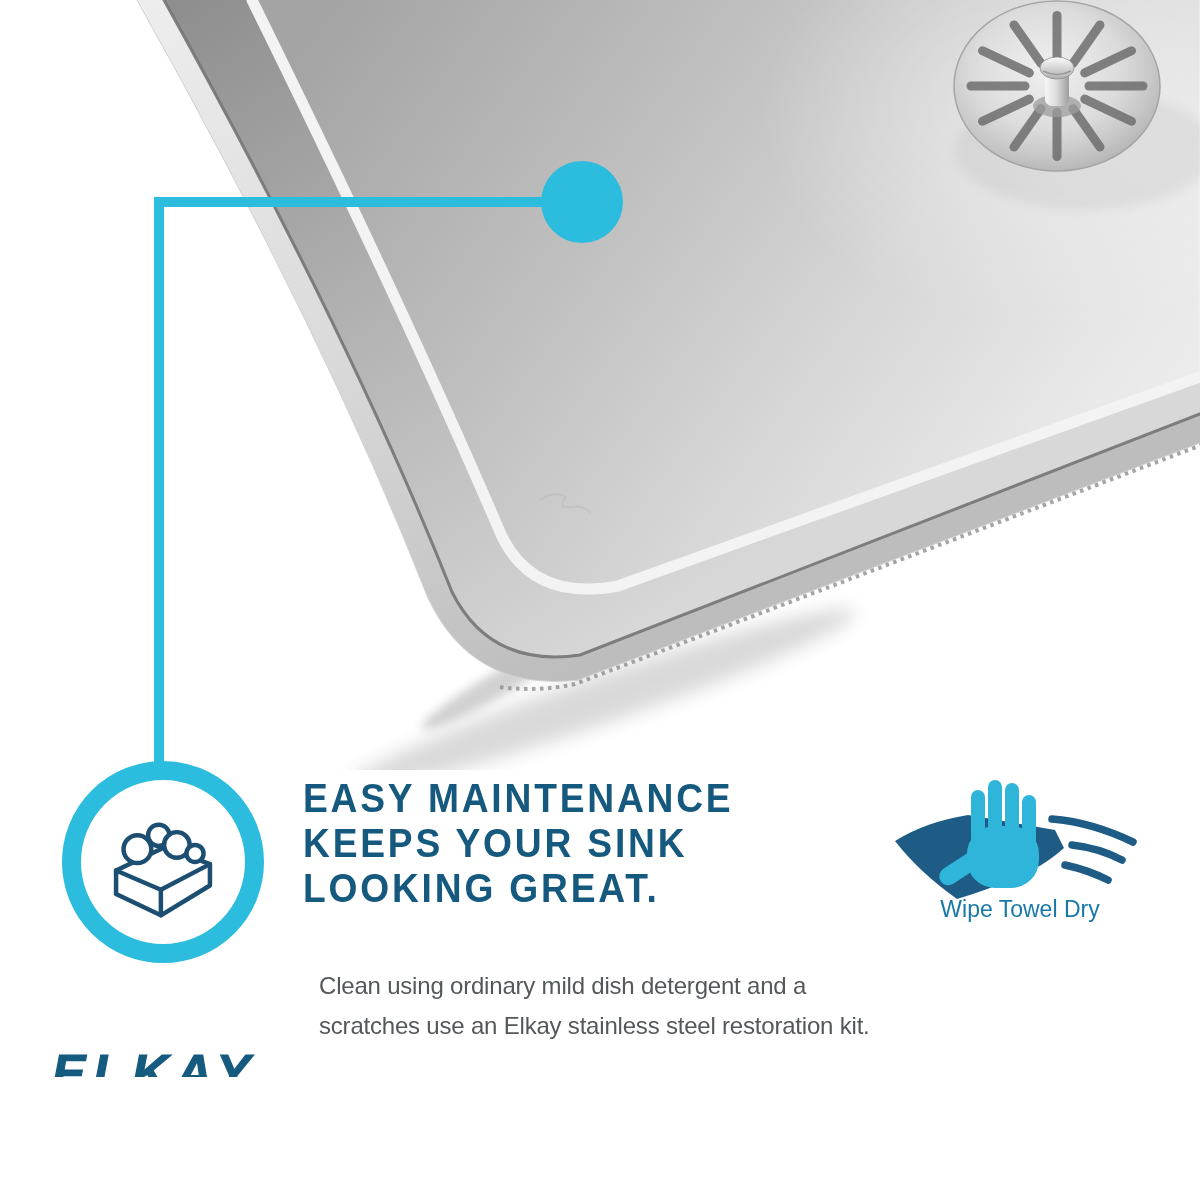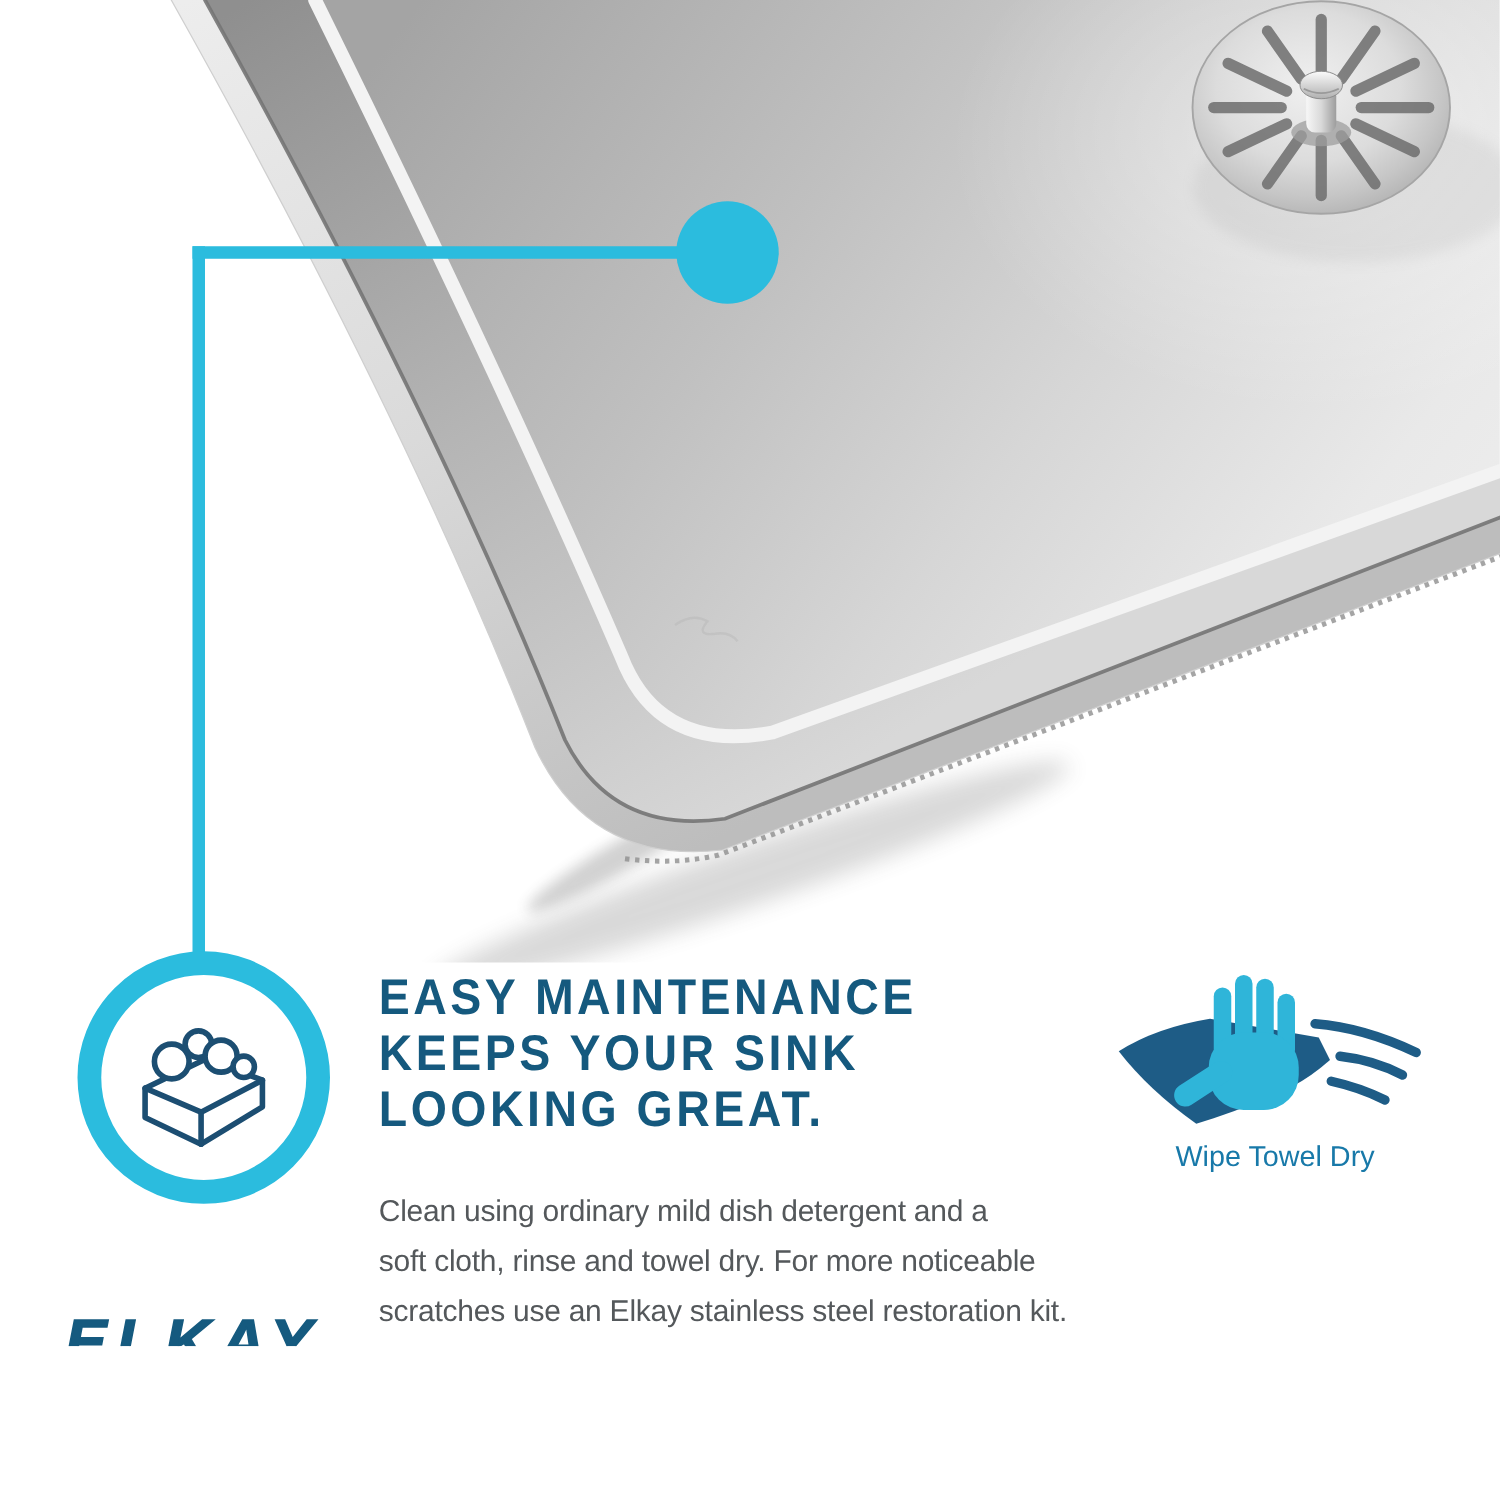--- a/index.html
+++ b/index.html
@@ -27,33 +27,33 @@
   .soap-fill{fill:#fff;stroke:var(--soap-outline-navy,#1c4e72);stroke-width:4.2;}
   
   .headline{
     position:absolute;left:303px;top:776px;margin:0;
     font-size:40px;line-height:45px;font-weight:700;letter-spacing:3px;
     color:var(--headline-navy,#15597e);
     transform:scaleX(.93);transform-origin:left top;white-space:nowrap;
   }
   .headline span{display:block;}
   .bodycopy{
-    position:absolute;left:303px;top:950px;margin:0;
+    position:absolute;left:303px;top:950px;margin:16px;
     font-size:24px;line-height:40px;font-weight:400;letter-spacing:-0.2px;
     color:var(--body-gray,#54585b);white-space:nowrap;
   }
   .bodycopy span{display:block;}
   
   .wipe-block{position:absolute;left:880px;top:768px;width:280px;}
   .wipe-svg{position:absolute;left:5px;top:0;width:260px;height:140px;}
   .towel{fill:var(--towel-dark-blue,#1e5c86);}
   .hand{fill:var(--hand-cyan,#2fb5d9);}
   .motion{fill:none;stroke:var(--towel-dark-blue,#1e5c86);stroke-width:7.5;stroke-linecap:round;}
   .wipe-label{
-    position:absolute;left:0;top:144px;width:280px;text-align:center;
+    position:absolute;left:0;top:128px;width:280px;text-align:center;
     font-size:23px;color:var(--wipe-label-blue,#1879a9);
   }
   
   .brand{
     position:absolute;left:52px;top:1046px;
     font-style:italic;font-weight:700;font-size:50px;line-height:54px;letter-spacing:8px;
     color:var(--logo-navy,#155a7f);-webkit-text-stroke:1.2px currentColor;
     white-space:nowrap;
   }
   .brand .reg{font-size:15px;letter-spacing:0;vertical-align:-4px;-webkit-text-stroke:0;}
@@ -171,21 +171,20 @@
   </div>
 
   <h1 class="headline">
     <span>EASY MAINTENANCE</span>
     <span>KEEPS YOUR SINK</span>
     <span>LOOKING GREAT.</span>
   </h1>
 
   <p class="bodycopy">
     <span>Clean using ordinary mild dish detergent and a</span>
-    <span>soft cloth, rinse and towel dry. For more noticeable</span>
     <span>scratches use an Elkay stainless steel restoration kit.</span>
   </p>
 
   <div class="wipe-block">
     <svg class="wipe-svg" viewBox="0 0 260 140">
       <path class="towel" d="M 10,73 Q 40,54 83,47 L 170,62 L 179,80 Q 163,94 149,101 Q 112,119 72,131 Q 34,104 10,73 Z"></path>
       <g class="hand">
         <rect x="86" y="22" width="14" height="56" rx="7"></rect>
         <rect x="103" y="12" width="14" height="66" rx="7"></rect>
         <rect x="120" y="15" width="14" height="64" rx="7"></rect>

